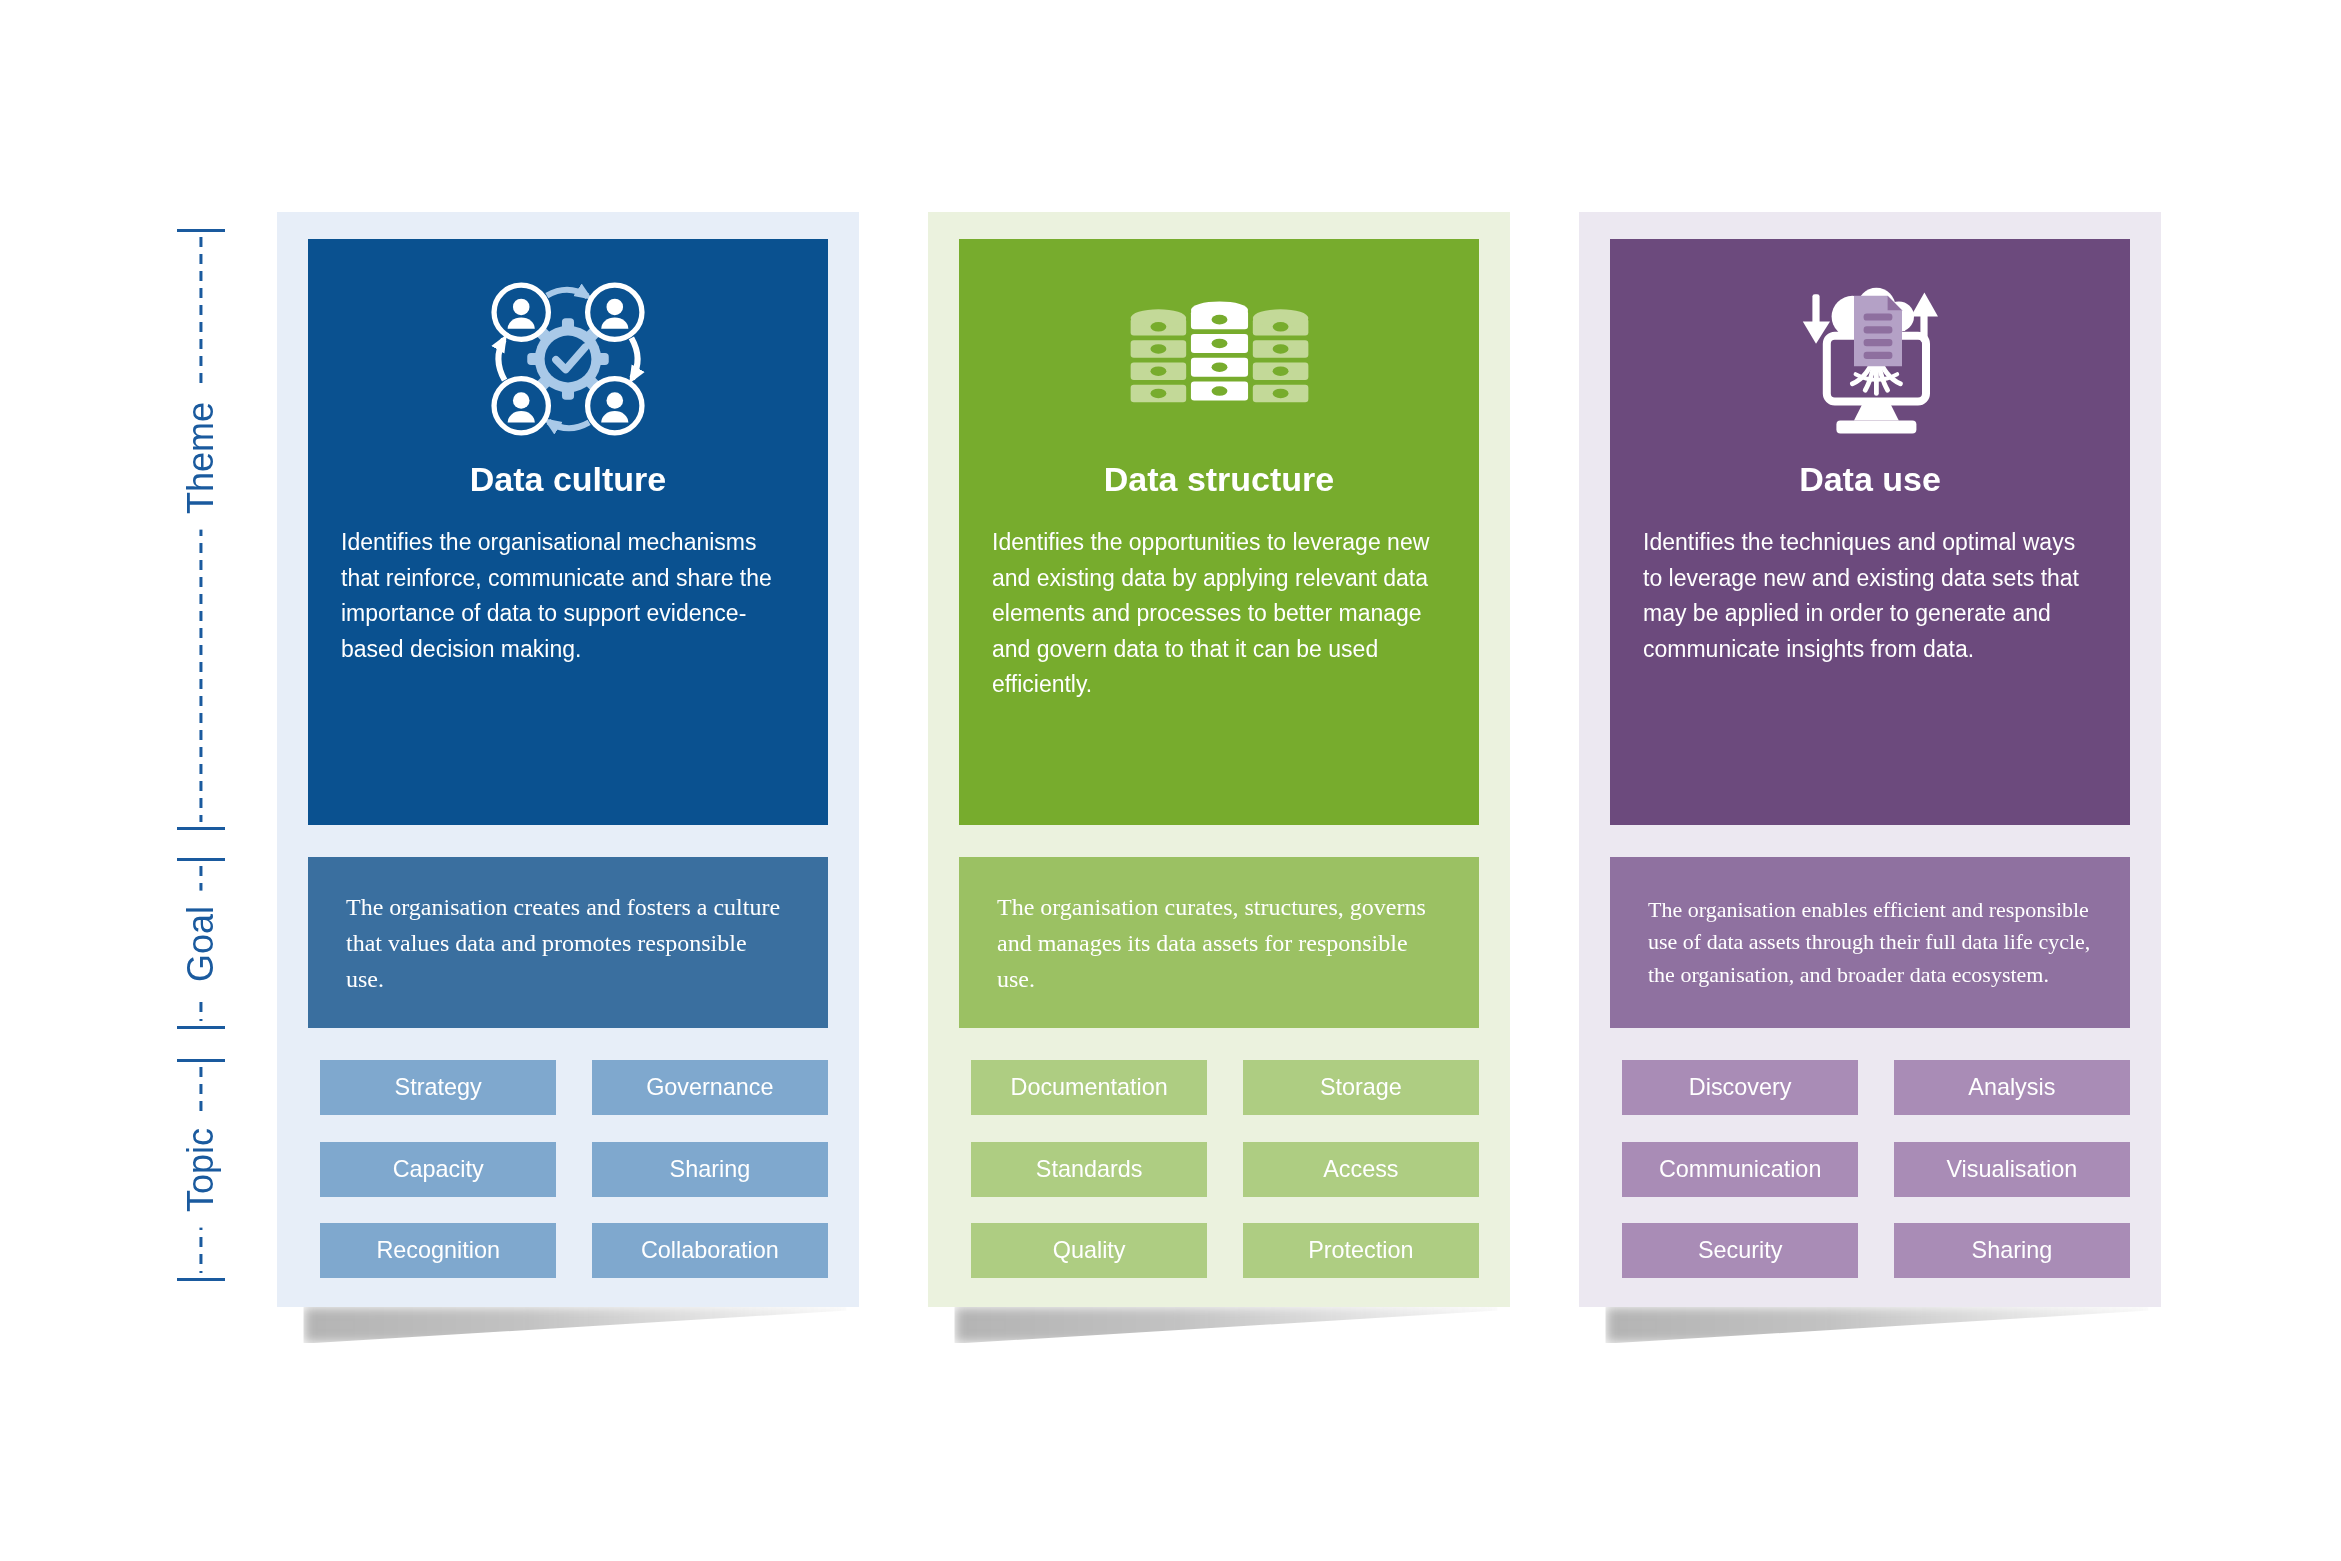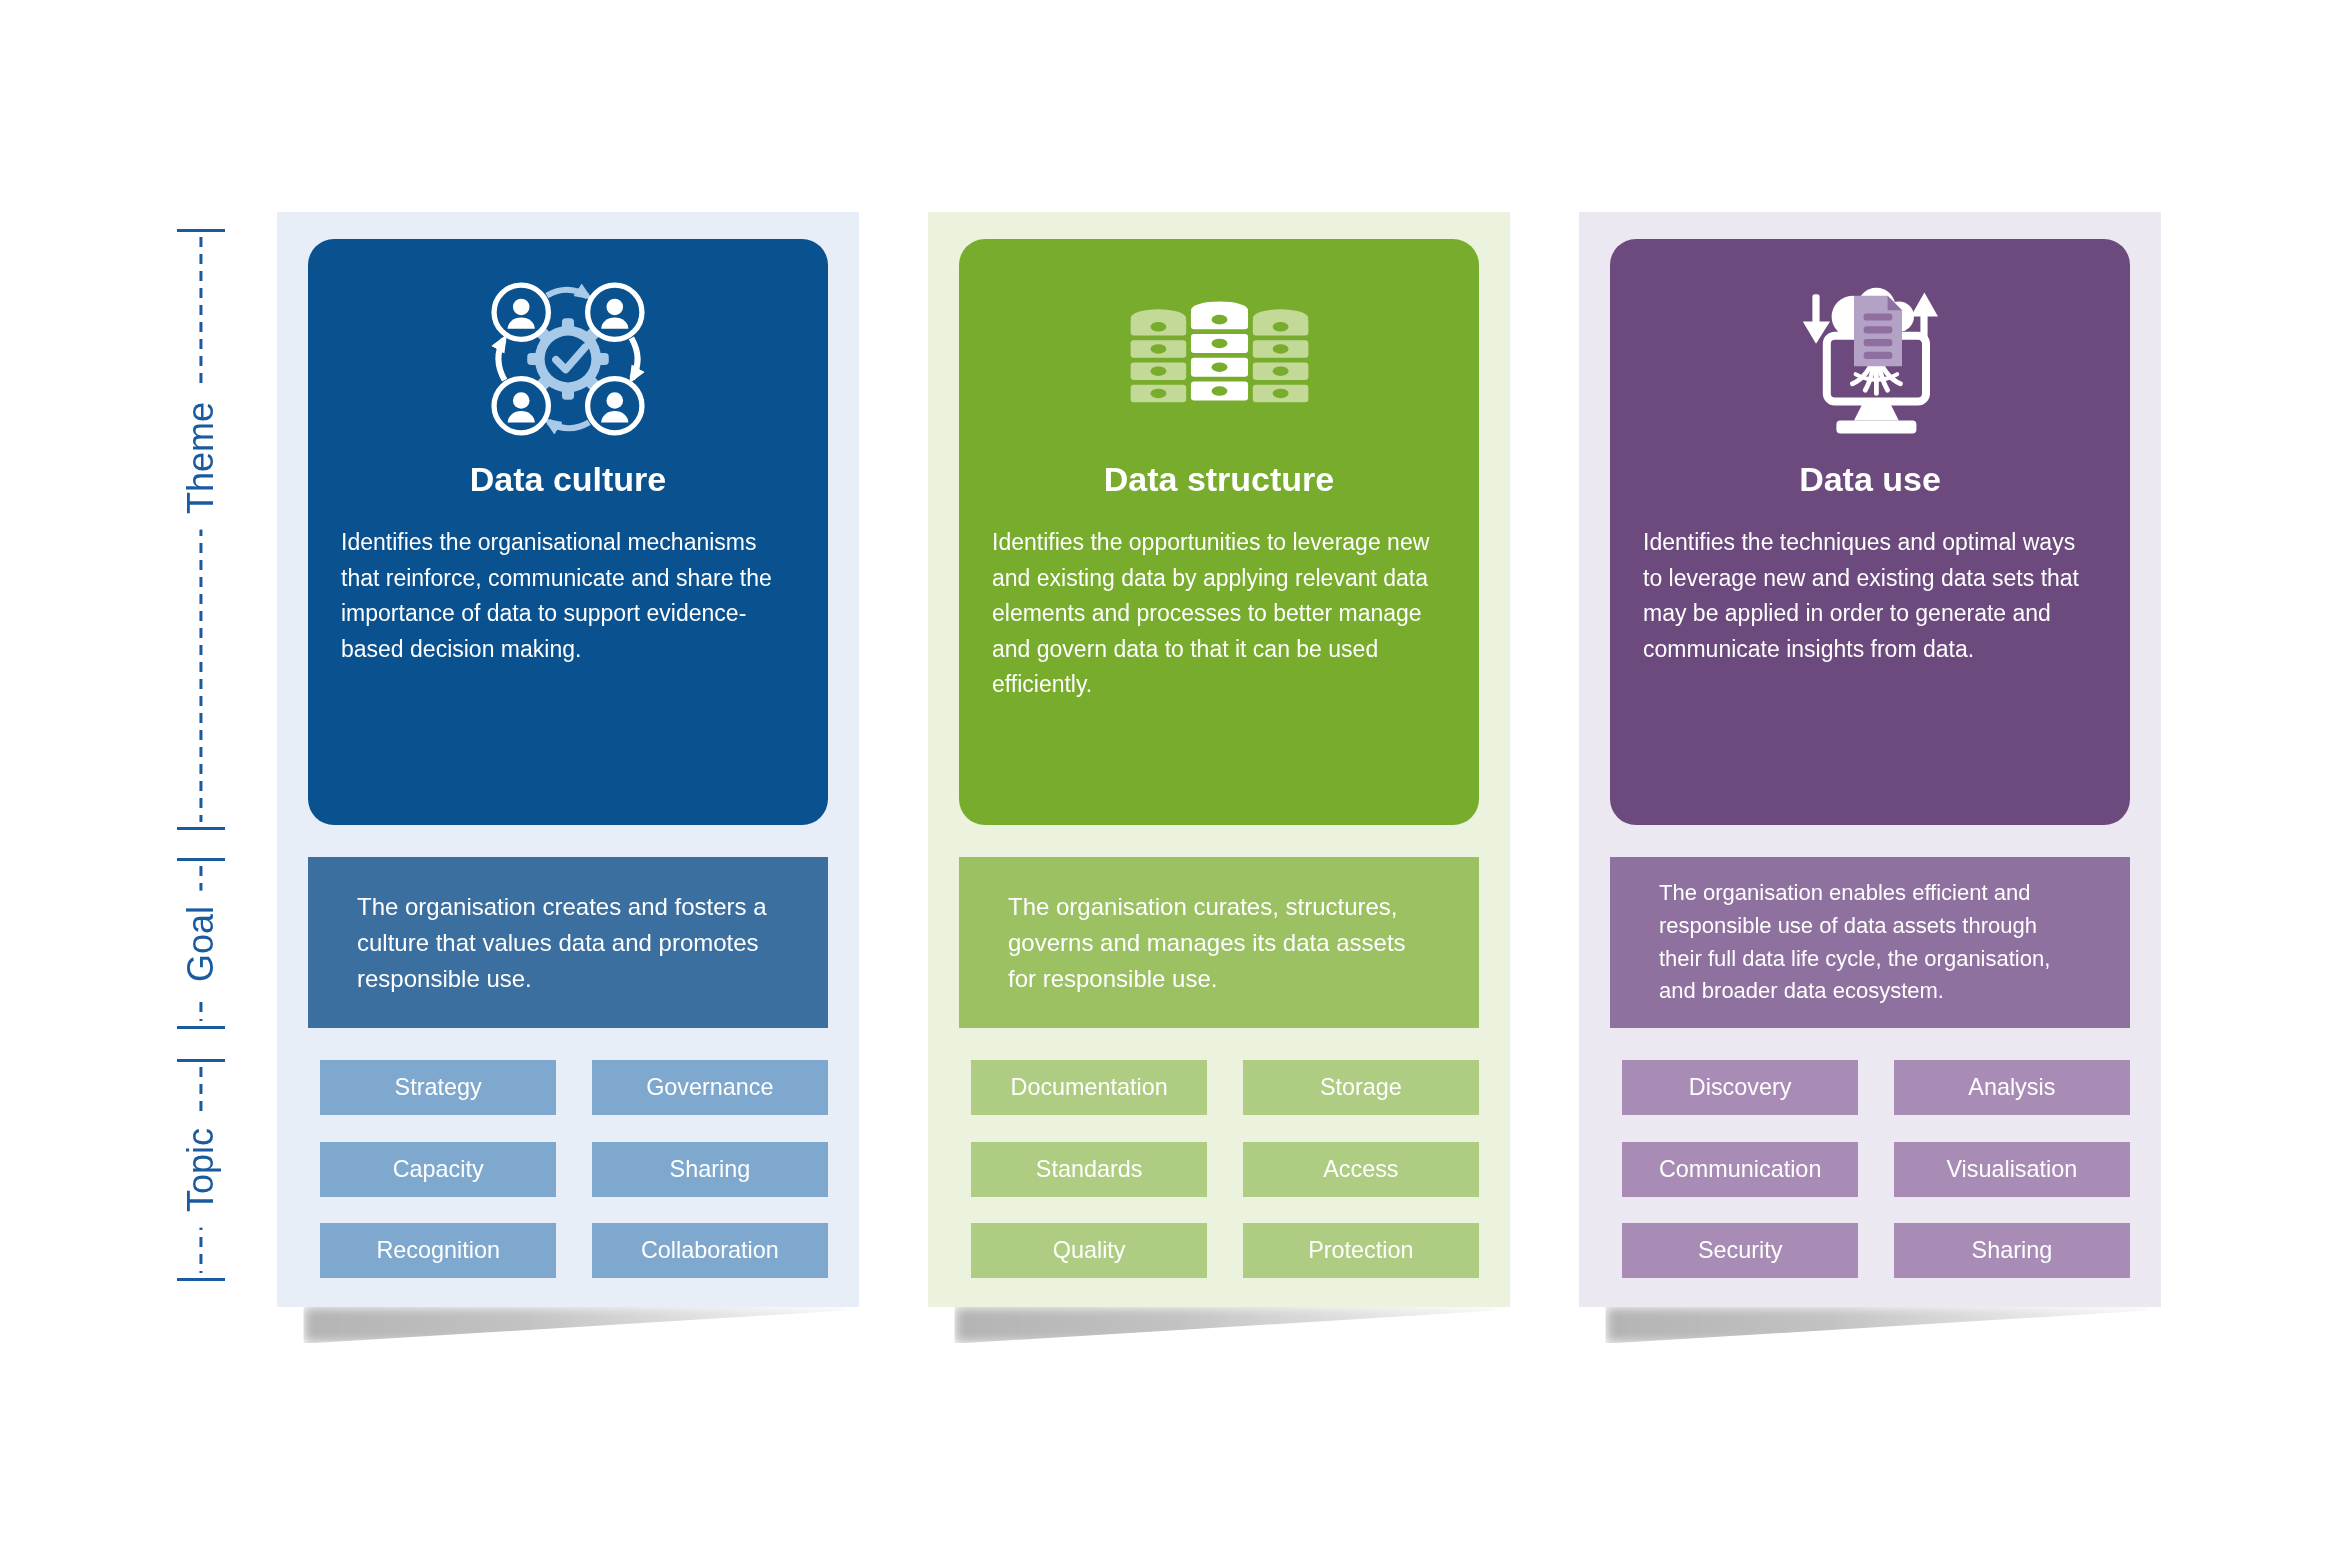--- a/index.html
+++ b/index.html
@@ -64,21 +64,20 @@
   .header-box {
     position: absolute;
     left: 31px; top: 27px;
     width: 520px; height: 586px;
     background: var(--header);
     box-sizing: border-box;
     padding: 36px 33px 0;
     display: flex;
     flex-direction: column;
     align-items: center;
-    border-radius: 26px;
   }
   .icon-wrap {
     height: 167px;
     display: flex;
     align-items: center;
     justify-content: center;
   }
   .card-title {
     margin: 19px 0 0;
     font-size: 34px;
@@ -97,21 +96,21 @@
   .goal-box {
     position: absolute;
     left: 31px; top: 645px;
     width: 520px; height: 171px;
     background: var(--goal);
     box-sizing: border-box;
     padding: 0 33px;
     display: flex;
     align-items: center;
   }
-  .goal-text { margin: 16px; font-size: 24px; line-height: 1.5; color: #ffffff; }
+  .goal-text { margin: 5px; font-size: 24px; line-height: 1.5; color: #ffffff; font-family: Liberation Serif, serif; }
   .card-3 .goal-text { font-size: 22px; line-height: 1.48; }
 
   .topics {
     position: absolute;
     left: 31px; top: 848px;
     width: 520px;
     display: grid;
     grid-template-columns: 1fr 1fr;
     column-gap: 23.4px;
     row-gap: 26.5px;

